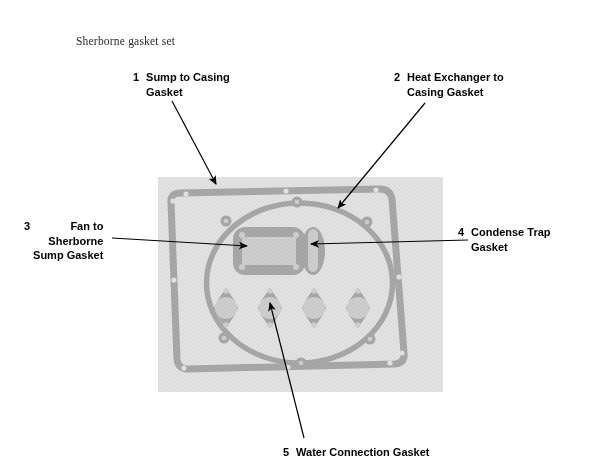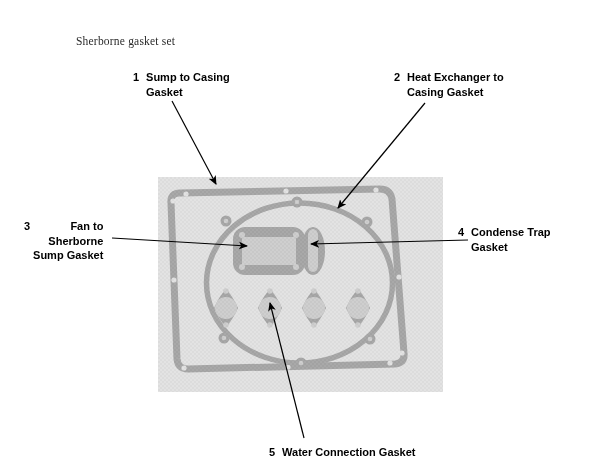--- a/index.html
+++ b/index.html
@@ -40,21 +40,21 @@
     min-width: 10px;
   }
   .callout .txt {
     display: inline-block;
     vertical-align: top;
   }
   #callout-1 { left: 133px; top: 70px; }
   #callout-2 { left: 394px; top: 70px; }
   #callout-3 { left: 20px; top: 219px; text-align: right; }
   #callout-4 { left: 458px; top: 225px; }
-  #callout-5 { left: 269px; top: 445px; }
+  #callout-5 { left: 283px; top: 445px; }
 
   #photo {
     position: absolute;
     left: 158px;
     top: 177px;
     width: 285px;
     height: 215px;
     background: #e3e3e3;
   }
   #photo-inner {

